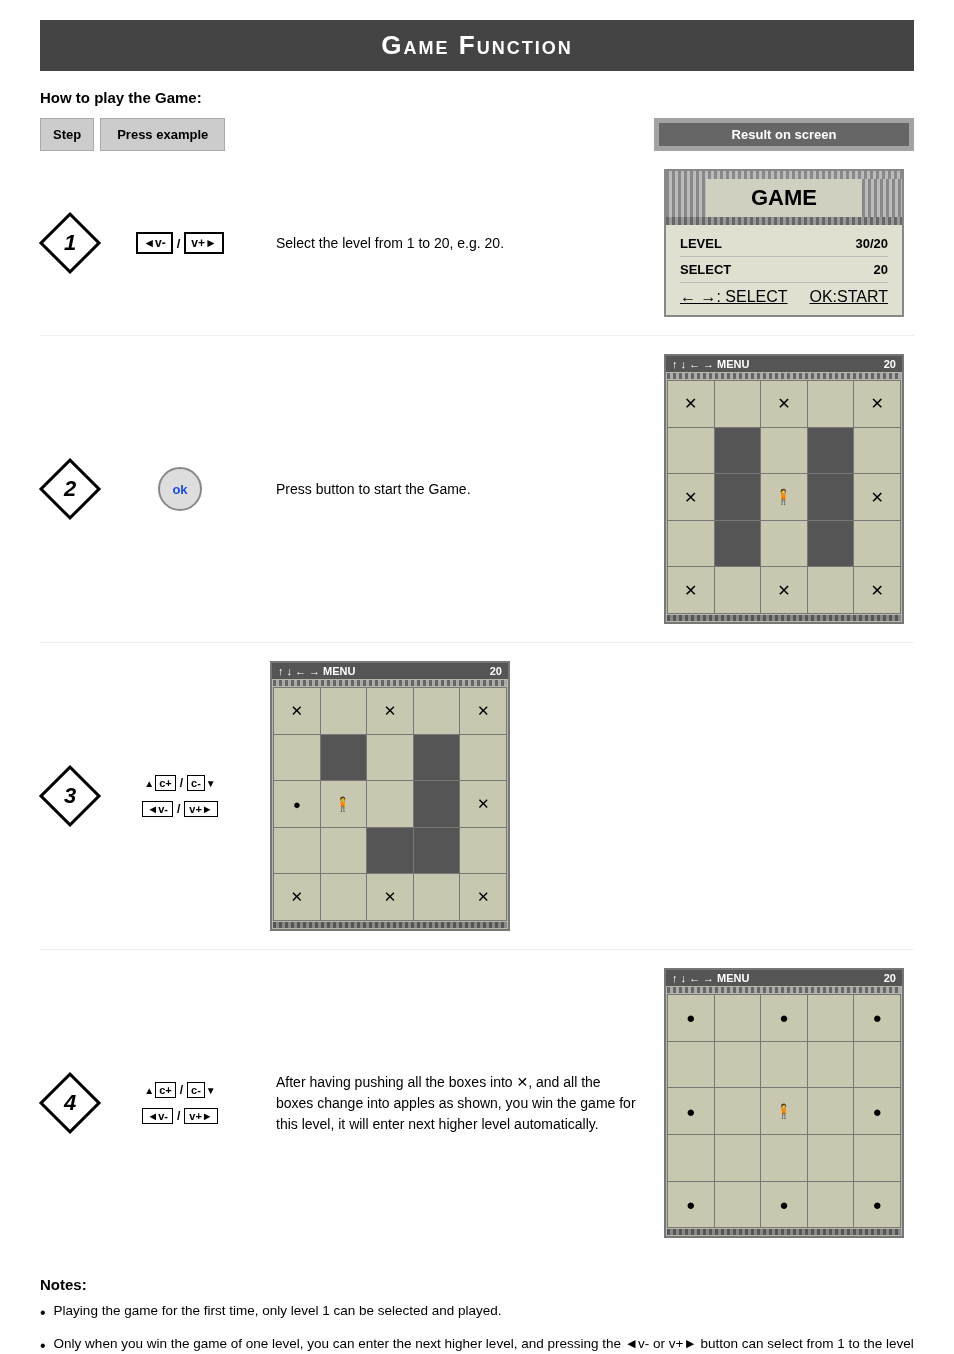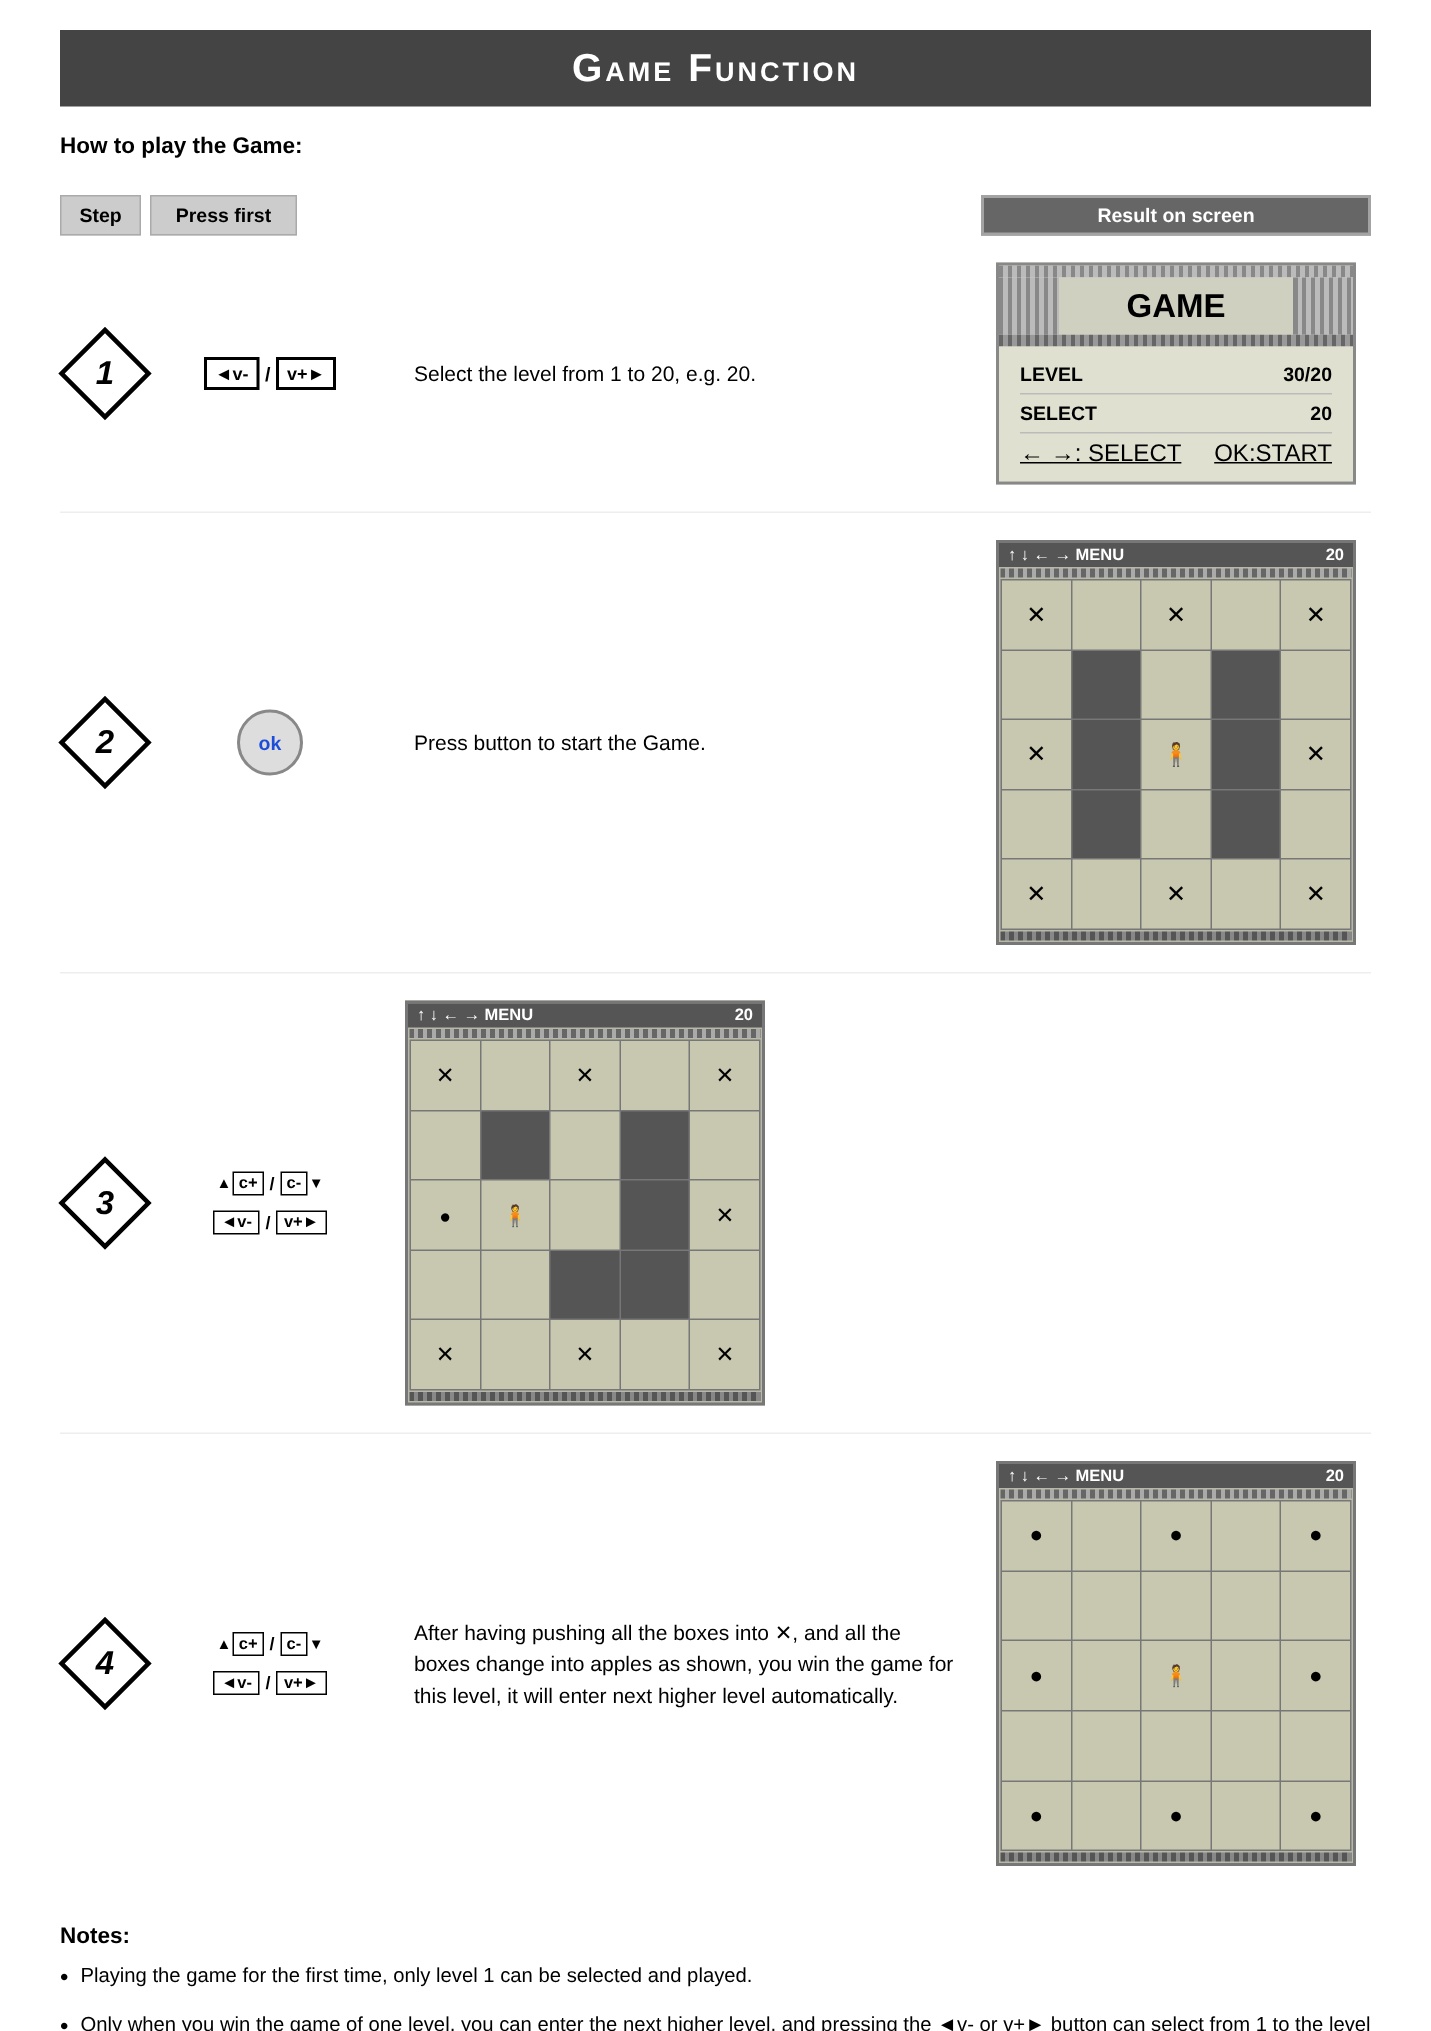--- a/index.html
+++ b/index.html
@@ -31,21 +31,21 @@
     .header-bar h1 {
       font-size: 26px;
       font-weight: bold;
       font-variant: small-caps;
       letter-spacing: 2px;
     }
 
     .how-to-title {
       font-weight: bold;
       font-size: 15px;
-      margin-bottom: 24px;
+      margin-bottom: 12px;
     }
 
     
     .col-labels {
       display: flex;
       flex-direction: row;
       align-items: stretch;
       margin-bottom: 0;
     }
     .label-step {
@@ -61,21 +61,21 @@
       background: #ccc;
       border: 1px solid #aaa;
       padding: 4px 16px;
       font-size: 13px;
       font-weight: bold;
       display: flex; align-items: center;
     }
     .label-result {
       background: #666;
       color: #fff;
-      border: 2px solid #a3a3a3;
+      border: 5px solid #a3a3a3;
       padding: 4px 20px;
       font-size: 13px;
       font-weight: bold;
       margin-left: auto;
       display: flex; align-items: center;
       min-width: 260px;
       justify-content: center;
     }
 
     
@@ -258,21 +258,21 @@
 <div class="page">
 
   <div class="header-bar">
     <h1>Game Function</h1>
   </div>
 
   <div class="how-to-title">How to play the Game:</div>
 
   <div class="col-labels">
     <div class="label-step">Step</div>
-    <div class="label-press">Press   first</div>
+    <div class="label-press">Press   example</div>
     <div class="label-result">Result  on screen</div>
   </div>
 
   <div class="steps-container">
 
     <div class="step-row">
       <div class="step-num">
         <div style="position:relative;width:56px;height:56px;display:flex;align-items:center;justify-content:center;">
           <div style="position:absolute;width:44px;height:44px;border:3px solid #000;transform:rotate(45deg);background:#fff;"></div>
           <div style="position:relative;font-size:22px;font-weight:bold;font-style:italic;z-index:1;">1</div>

